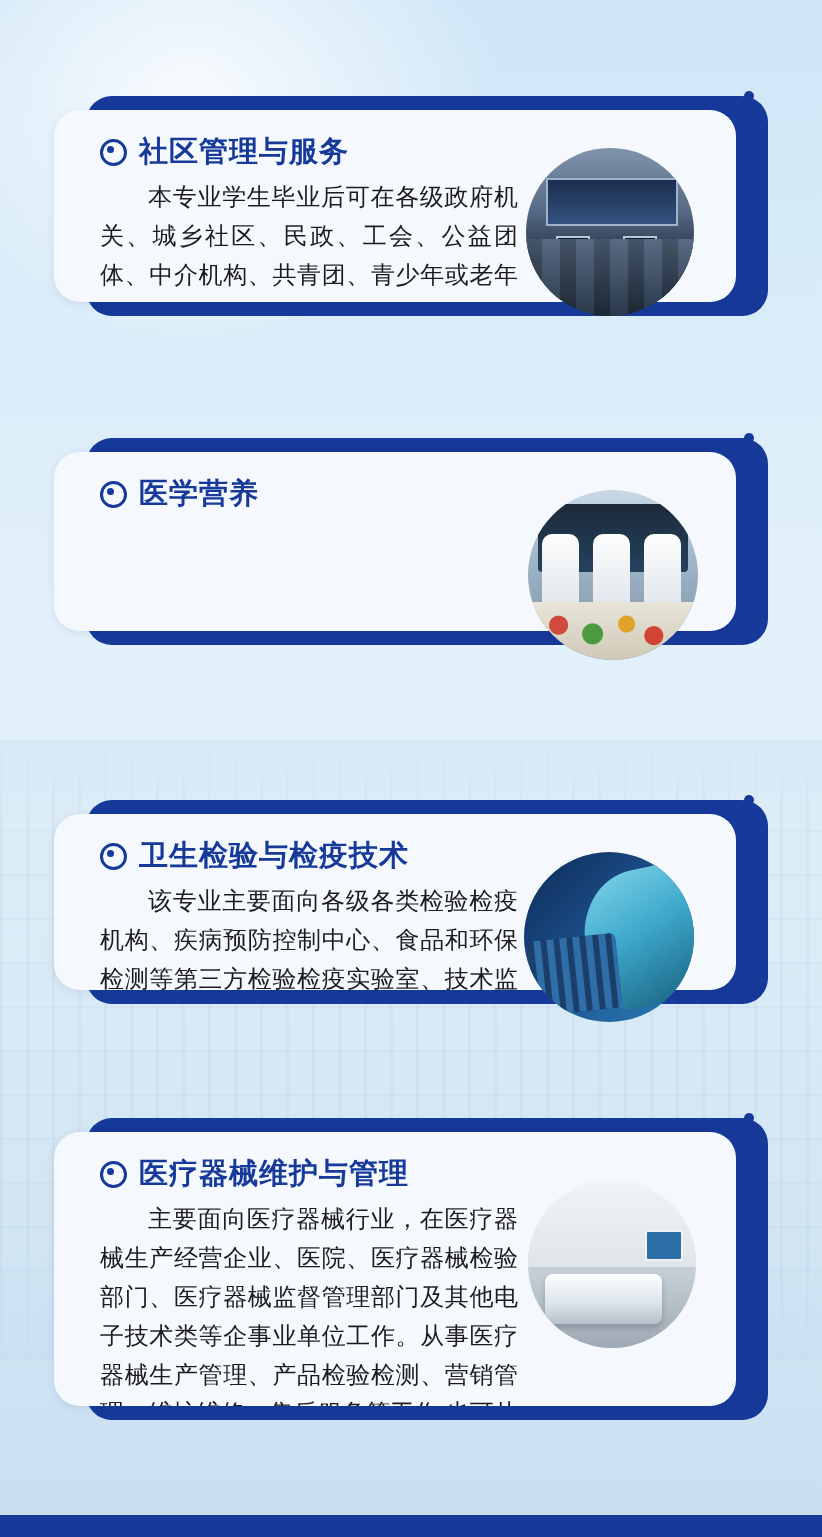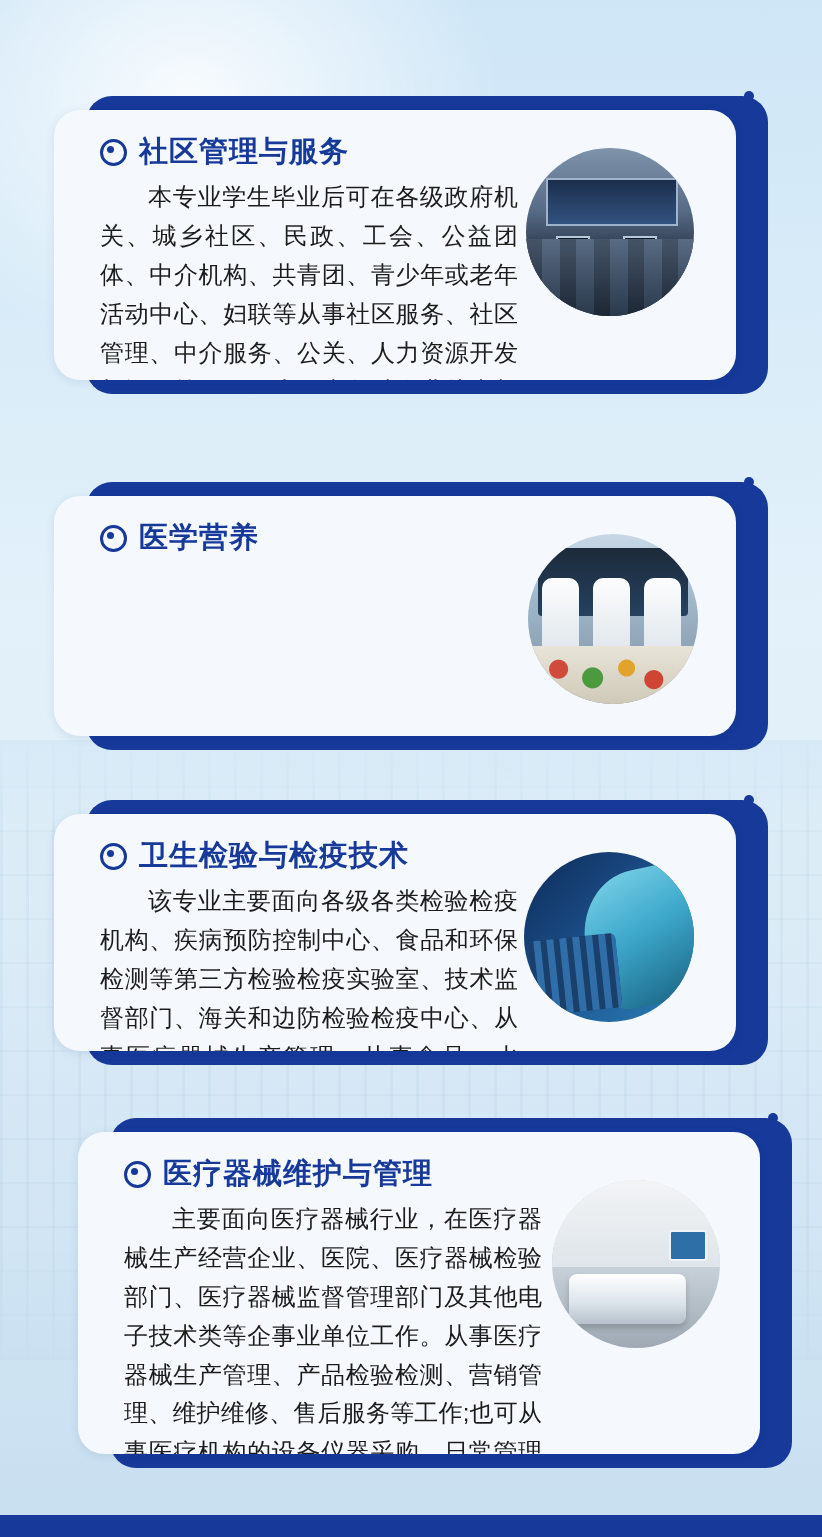--- a/index.html
+++ b/index.html
@@ -287,72 +287,72 @@
 </style>
 </head>
 <body>
 
 <div class="poster">
   <div class="bg-glow"></div>
   <div class="bg-photo"></div>
 
   <div class="cards">
 
-    <div class="card" style="top:96px; height:298px;">
+    <div class="card" style="top:96px; height:220px;">
       <div class="card-back"></div>
       <div class="card-dot"></div>
       <div class="card-front">
         <div class="card-title">
           <span class="bullet-icon"></span>
           <span>社区管理与服务</span>
         </div>
         <div class="card-body">本专业学生毕业后可在各级政府机关、城乡社区、民政、工会、公益团体、中介机构、共青团、青少年或老年活动中心、妇联等从事社区服务、社区管理、中介服务、公关、人力资源开发与评估等工作，也可去各种企业从事相应的文职工作。</div>
       </div>
       <div class="photo ph1" style="right:74px; top:52px; width:168px; height:168px;">
         <div class="ph-inner">
           <div class="scr" style="left:18%;"></div>
           <div class="scr" style="left:58%;"></div>
         </div>
       </div>
     </div>
 
-    <div class="card" style="top:438px; height:268px;margin-top:44px;">
+    <div class="card" style="top:438px; height:207px;">
       <div class="card-back"></div>
       <div class="card-dot"></div>
       <div class="card-front">
         <div class="card-title">
           <span class="bullet-icon"></span>
           <span>医学营养</span>
         </div>
       </div>
       <div class="photo ph2" style="right:70px; top:52px; width:170px; height:170px;">
         <div class="ph-inner">
           <div class="coat" style="left:8%;"></div>
           <div class="coat" style="left:38%;"></div>
           <div class="coat" style="left:68%;"></div>
         </div>
       </div>
     </div>
 
-    <div class="card" style="top:800px; height:265px;">
+    <div class="card" style="top:800px; height:204px;">
       <div class="card-back"></div>
       <div class="card-dot"></div>
       <div class="card-front">
         <div class="card-title">
           <span class="bullet-icon"></span>
           <span>卫生检验与检疫技术</span>
         </div>
         <div class="card-body">该专业主要面向各级各类检验检疫机构、疾病预防控制中心、食品和环保检测等第三方检验检疫实验室、技术监督部门、海关和边防检验检疫中心、从事医疗器械生产管理，从事食品、水质、大气、化妆品等内容的理化、微生物检测、毒理检验和检疫以及监督工作。</div>
       </div>
       <div class="photo ph3" style="right:74px; top:52px; width:170px; height:170px;">
         <div class="ph-inner"></div>
       </div>
     </div>
 
-    <div class="card" style="top:1118px; height:350px;margin-left:24px;">
+    <div class="card" style="top:1118px; height:302px;">
       <div class="card-back"></div>
       <div class="card-dot"></div>
       <div class="card-front">
         <div class="card-title">
           <span class="bullet-icon"></span>
           <span>医疗器械维护与管理</span>
         </div>
         <div class="card-body">主要面向医疗器械行业，在医疗器械生产经营企业、医院、医疗器械检验部门、医疗器械监督管理部门及其他电子技术类等企事业单位工作。从事医疗器械生产管理、产品检验检测、营销管理、维护维修、售后服务等工作;也可从事医疗机构的设备仪器采购、日常管理维护等相关工作。采购、日常管理维护等相关工作。</div>
       </div>
       <div class="photo ph4" style="right:72px; top:62px; width:168px; height:168px;">

